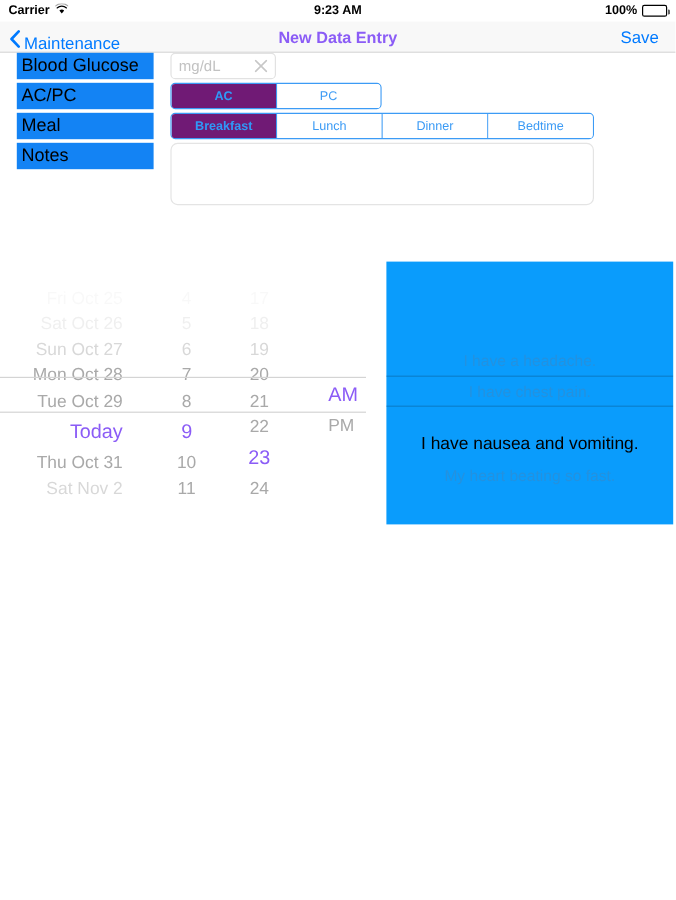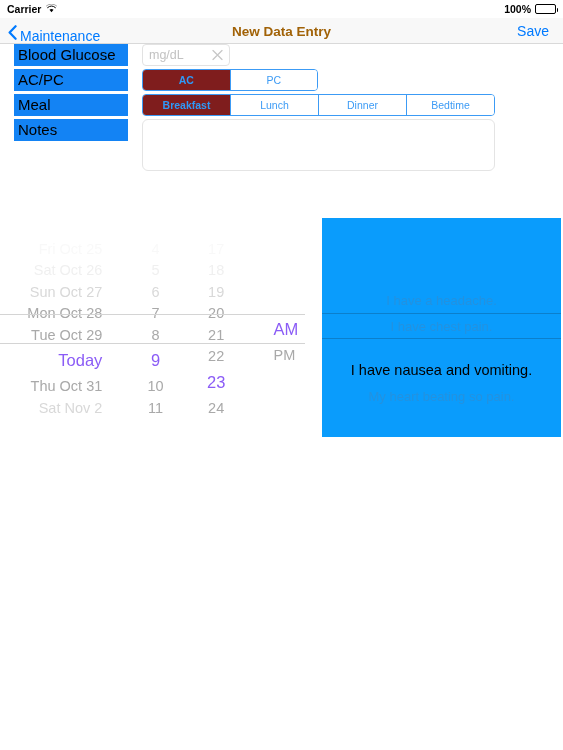--- a/index.html
+++ b/index.html
@@ -106,21 +106,21 @@
   .nav-title {
     position: absolute;
     left: 0; right: 0;
     top: 0;
     height: 26px;
     display: flex;
     align-items: center;
     justify-content: center;
     font-size: 13.5px;
     font-weight: bold;
-    color: #a16207;
+    color: #8b5cf6;
   }
   .nav-save {
     position: absolute;
     right: 14px;
     top: 0;
     height: 26px;
     display: flex;
     align-items: center;
     font-size: 14px;
     color: #007aff;
@@ -205,21 +205,21 @@
     justify-content: center;
     font-size: 10.5px;
     color: #3c9bf5;
     border-right: 1px solid #3c9bf5;
     background: #ffffff;
     cursor: pointer;
     white-space: nowrap;
   }
   .seg:last-child { border-right: none; }
   .seg.selected {
-    background: #7f1d1d;
+    background: #701a75;
     color: #2f99f7;
     font-weight: bold;
   }
 
   
   .notes-box {
     margin-left: 14px;
     width: 353px;
     height: 52px;
     border: 1px solid #e4e4e4;
@@ -346,20 +346,21 @@
     <div class="status-left">
       <span>Carrier</span>
       <span class="wifi-icon">
         <svg width="11" height="9" viewBox="0 0 11 9">
           <path d="M5.5 8.2 L3.5 5.7 A3.2 3.2 0 0 1 7.5 5.7 Z" fill="#000"></path>
           <path d="M1.6 3.6 A6 6 0 0 1 9.4 3.6" stroke="#000" stroke-width="1" fill="none" stroke-linecap="round"></path>
           <path d="M0.4 1.9 A7.8 7.8 0 0 1 10.6 1.9" stroke="#000" stroke-width="1" fill="none" stroke-linecap="round" opacity="0.35"></path>
         </svg>
       </span>
     </div>
+    <div class="status-center">9:23 AM</div>
     <div class="status-right">
       <span>100%</span>
       <span class="battery">
         <span class="battery-fill"></span>
       </span>
     </div>
   </div>
 
   <div class="nav-bar">
     <div class="nav-back">
@@ -464,18 +465,18 @@
       </div>
     </div>
     <div class="picker-band"></div>
   </div>
 
   <div class="symptom-picker">
     <div class="sym-list">
       <div class="sym-item dim">I have a headache.</div>
       <div class="sym-item dim">I have chest pain.</div>
       <div class="sym-item sel">I have nausea and vomiting.</div>
-      <div class="sym-item dim">My heart beating so pain.</div>
+      <div class="sym-item dim">My heart beating so fast.</div>
     </div>
     <div class="sym-band"></div>
   </div>
 
 </div>
 
 </body></html>

